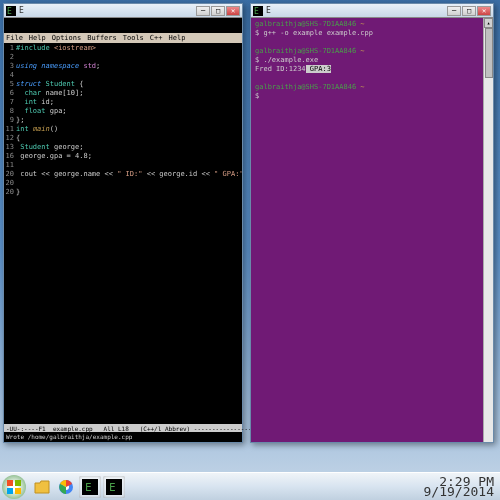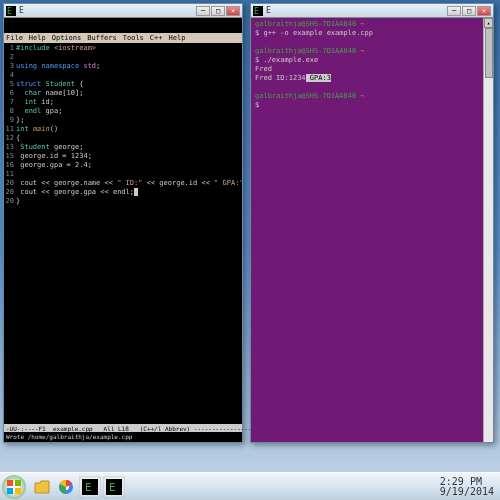--- a/index.html
+++ b/index.html
@@ -15,21 +15,21 @@
 .win-close { background: linear-gradient(to bottom, #e88, #c44); color: #fff; }
 
 .menubar { height: 10px; background: #d4c8b8; font-size: 7px; color: #000; padding: 0 2px; display: flex; gap: 6px; align-items: center; margin-top: 15px; }
 .menubar span { cursor: pointer; }
 
 .code-area { background: #000; height: calc(100% - 40px); font-size: 7px; line-height: 9px; padding: 1px 0; overflow: hidden; position: relative; }
 .code-line { display: flex; white-space: pre; }
 .line-no { color: #888; width: 12px; text-align: right; padding-right: 2px; flex-shrink: 0; }
 .code-text { color: #ccc; }
 .kw-include { color: #4ec9b0; }
-.kw-blue { color: #4a9eff; }
+.kw-blue { color: #4a9eff; font-style: italic; }
 .kw-type { color: #4ec9b0; }
 .kw-str { color: #d69d85; }
 .kw-func { color: #c8a050; font-style: italic; }
 .kw-pink { color: #d080d0; }
 
 .statusbar { position: absolute; bottom: 10px; left: 0; right: 0; height: 8px; background: #ccc; color: #000; font-size: 6px; padding: 0 2px; display: flex; align-items: center; white-space: pre; }
 .statusbar2 { position: absolute; bottom: 2px; left: 0; right: 0; height: 8px; background: #000; color: #ccc; font-size: 6px; padding: 0 2px; display: flex; align-items: center; }
 
 .term-area { background: #701a75; height: calc(100% - 14px); font-size: 7px; line-height: 9px; padding: 2px 4px; }
 .term-line { white-space: pre; color: #ccc; }
@@ -37,21 +37,21 @@
 .term-cursor { background: #ccc; color: #000; }
 
 .scrollbar { position: absolute; right: 0; top: 14px; bottom: 0; width: 10px; background: #e8e8e8; border-left: 1px solid #aaa; }
 .scroll-thumb { background: #c0c0c0; border: 1px solid #888; width: 8px; margin: 0 auto; }
 .scroll-btn { height: 10px; background: #d0d0d0; border: 1px solid #888; font-size: 6px; text-align: center; }
 
 .taskbar { position: absolute; bottom: 0; left: 0; right: 0; height: 28px; background: linear-gradient(to bottom, #f0f4f8 0%, #d8e4f0 50%, #c0d0e0 100%); border-top: 1px solid #fff; display: flex; align-items: center; padding: 0 2px; }
 .start-btn { width: 24px; height: 24px; border-radius: 50%; background: radial-gradient(circle, #fff 20%, #5a9e5a 100%); display: flex; align-items: center; justify-content: center; cursor: pointer; margin-right: 4px; }
 .task-item { width: 22px; height: 22px; margin: 0 1px; display: flex; align-items: center; justify-content: center; cursor: pointer; border-radius: 2px; }
 .task-item.active { background: rgba(255,255,255,0.4); box-shadow: inset 0 0 3px rgba(0,0,0,0.3); }
-.clock-area { margin-left: auto; text-align: left; font-size: 10px; color: #333; padding-right: 4px; line-height: 10px; }
+.clock-area { margin-left: auto; text-align: right; font-size: 13px; color: #333; padding-right: 4px; line-height: 10px; }
 
 #win1 { left: 3px; top: 3px; width: 240px; height: 440px; }
 #win2 { left: 250px; top: 3px; width: 244px; height: 440px; }
 </style>
 </head>
 <body>
 
 <div class="window" id="win1">
   <div class="titlebar">
     <div class="title-left">
@@ -77,30 +77,29 @@
       <span>Help</span>
     </div>
   <div class="code-area" id="codeArea">
       <div class="code-line"><span class="line-no">1</span><span class="code-text"><span class="kw-include">#include</span> <span class="kw-str">&lt;iostream&gt;</span></span></div>
       <div class="code-line"><span class="line-no">2</span><span class="code-text"></span></div>
       <div class="code-line"><span class="line-no">3</span><span class="code-text"><span class="kw-blue">using namespace</span> <span class="kw-pink">std</span>;</span></div>
       <div class="code-line"><span class="line-no">4</span><span class="code-text"></span></div>
       <div class="code-line"><span class="line-no">5</span><span class="code-text"><span class="kw-blue">struct</span> <span class="kw-type">Student</span> {</span></div>
       <div class="code-line"><span class="line-no">6</span><span class="code-text">  <span class="kw-type">char</span> name[10];</span></div>
       <div class="code-line"><span class="line-no">7</span><span class="code-text">  <span class="kw-type">int</span> id;</span></div>
-      <div class="code-line"><span class="line-no">8</span><span class="code-text">  <span class="kw-type">endl</span> gpa;</span></div>
+      <div class="code-line"><span class="line-no">8</span><span class="code-text">  <span class="kw-type">float</span> gpa;</span></div>
       <div class="code-line"><span class="line-no">9</span><span class="code-text">};</span></div>
       <div class="code-line"><span class="line-no">11</span><span class="code-text"><span class="kw-type">int</span> <span class="kw-func">main</span>()</span></div>
       <div class="code-line"><span class="line-no">12</span><span class="code-text">{</span></div>
       <div class="code-line"><span class="line-no">13</span><span class="code-text"> <span class="kw-type">Student</span> george;</span></div>
-      <div class="code-line"><span class="line-no">15</span><span class="code-text"> george.id = 1234;</span></div>
-      <div class="code-line"><span class="line-no">16</span><span class="code-text"> george.gpa = 2.4;</span></div>
+      <div class="code-line"><span class="line-no">16</span><span class="code-text"> george.gpa = 4.8;</span></div>
       <div class="code-line"><span class="line-no">11</span><span class="code-text"></span></div>
       <div class="code-line"><span class="line-no">20</span><span class="code-text"> cout &lt;&lt; george.name &lt;&lt; <span class="kw-str">" ID:"</span> &lt;&lt; george.id &lt;&lt; <span class="kw-str">" GPA:"</span>;</span></div>
-      <div class="code-line"><span class="line-no">20</span><span class="code-text"> cout &lt;&lt; george.gpa &lt;&lt; endl;<span style="background:#ccc;color:#000"> </span></span></div>
+      <div class="code-line"><span class="line-no">20</span></div>
       <div class="code-line"><span class="line-no">20</span><span class="code-text">}</span></div>
     </div>
   <div class="statusbar">-UU-:----F1  example.cpp   All L18   (C++/l Abbrev) ------------------</div>
   <div class="statusbar2">Wrote /home/galbraithja/example.cpp</div>
 </div>
 
 <div class="window" id="win2">
   <div class="titlebar">
     <div class="title-left">
       <svg class="app-icon" viewBox="0 0 10 10">
@@ -112,21 +111,20 @@
     <div class="win-controls">
       <div class="win-btn">─</div>
       <div class="win-btn">□</div>
       <div class="win-btn win-close">✕</div>
     </div>
   </div>
   <div class="term-area" id="termArea">
       <div class="term-line"><span class="prompt-user">galbraithja@SHS-7D1AA846</span><span style="color:#c8a050"> ~</span><br>$ g++ -o example example.cpp</div>
       <div class="term-line">&nbsp;</div>
       <div class="term-line"><span class="prompt-user">galbraithja@SHS-7D1AA846</span><span style="color:#c8a050"> ~</span><br>$ ./example.exe</div>
-      <div class="term-line">Fred</div>
       <div class="term-line">Fred ID:1234<span class="term-cursor"> GPA:3</span></div>
       <div class="term-line">&nbsp;</div>
       <div class="term-line"><span class="prompt-user">galbraithja@SHS-7D1AA846</span><span style="color:#c8a050"> ~</span><br>$ </div>
     </div>
   <div class="scrollbar">
     <div class="scroll-btn">▴</div>
     <div class="scroll-thumb" style="height:50px;margin-top:0"></div>
   </div>
 </div>
 

